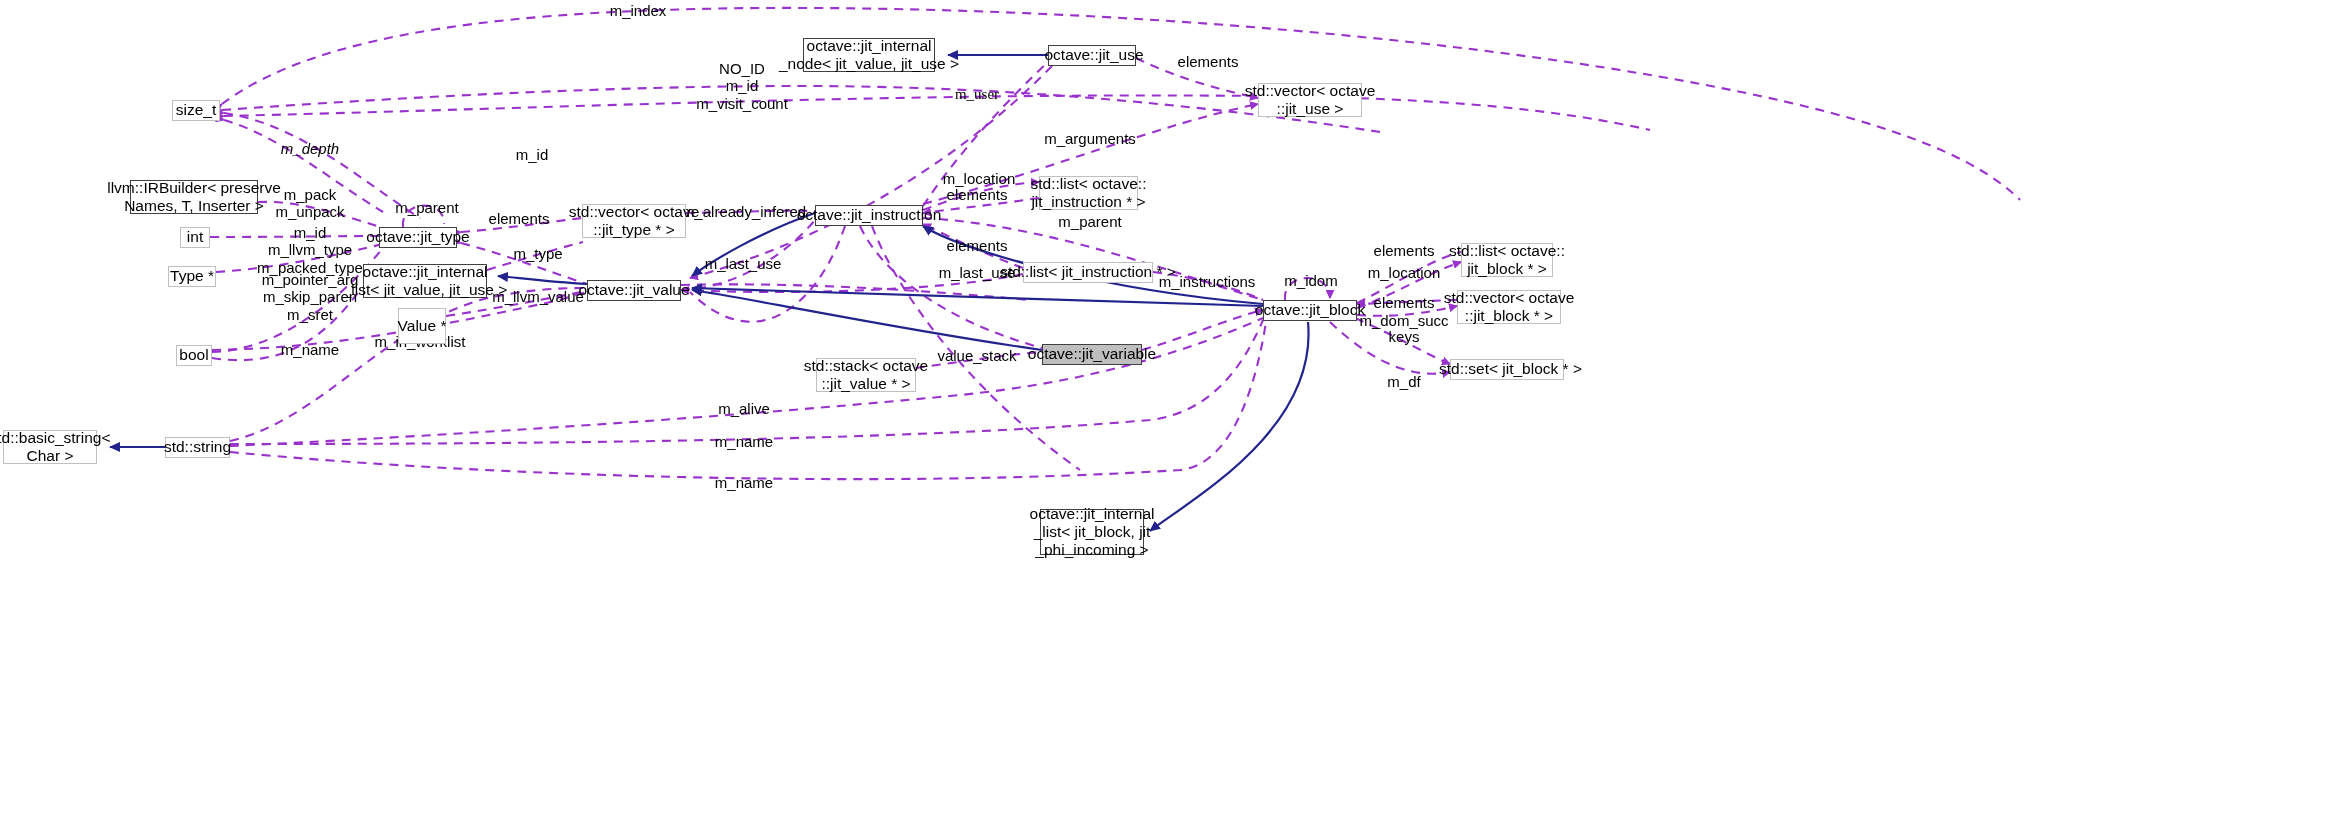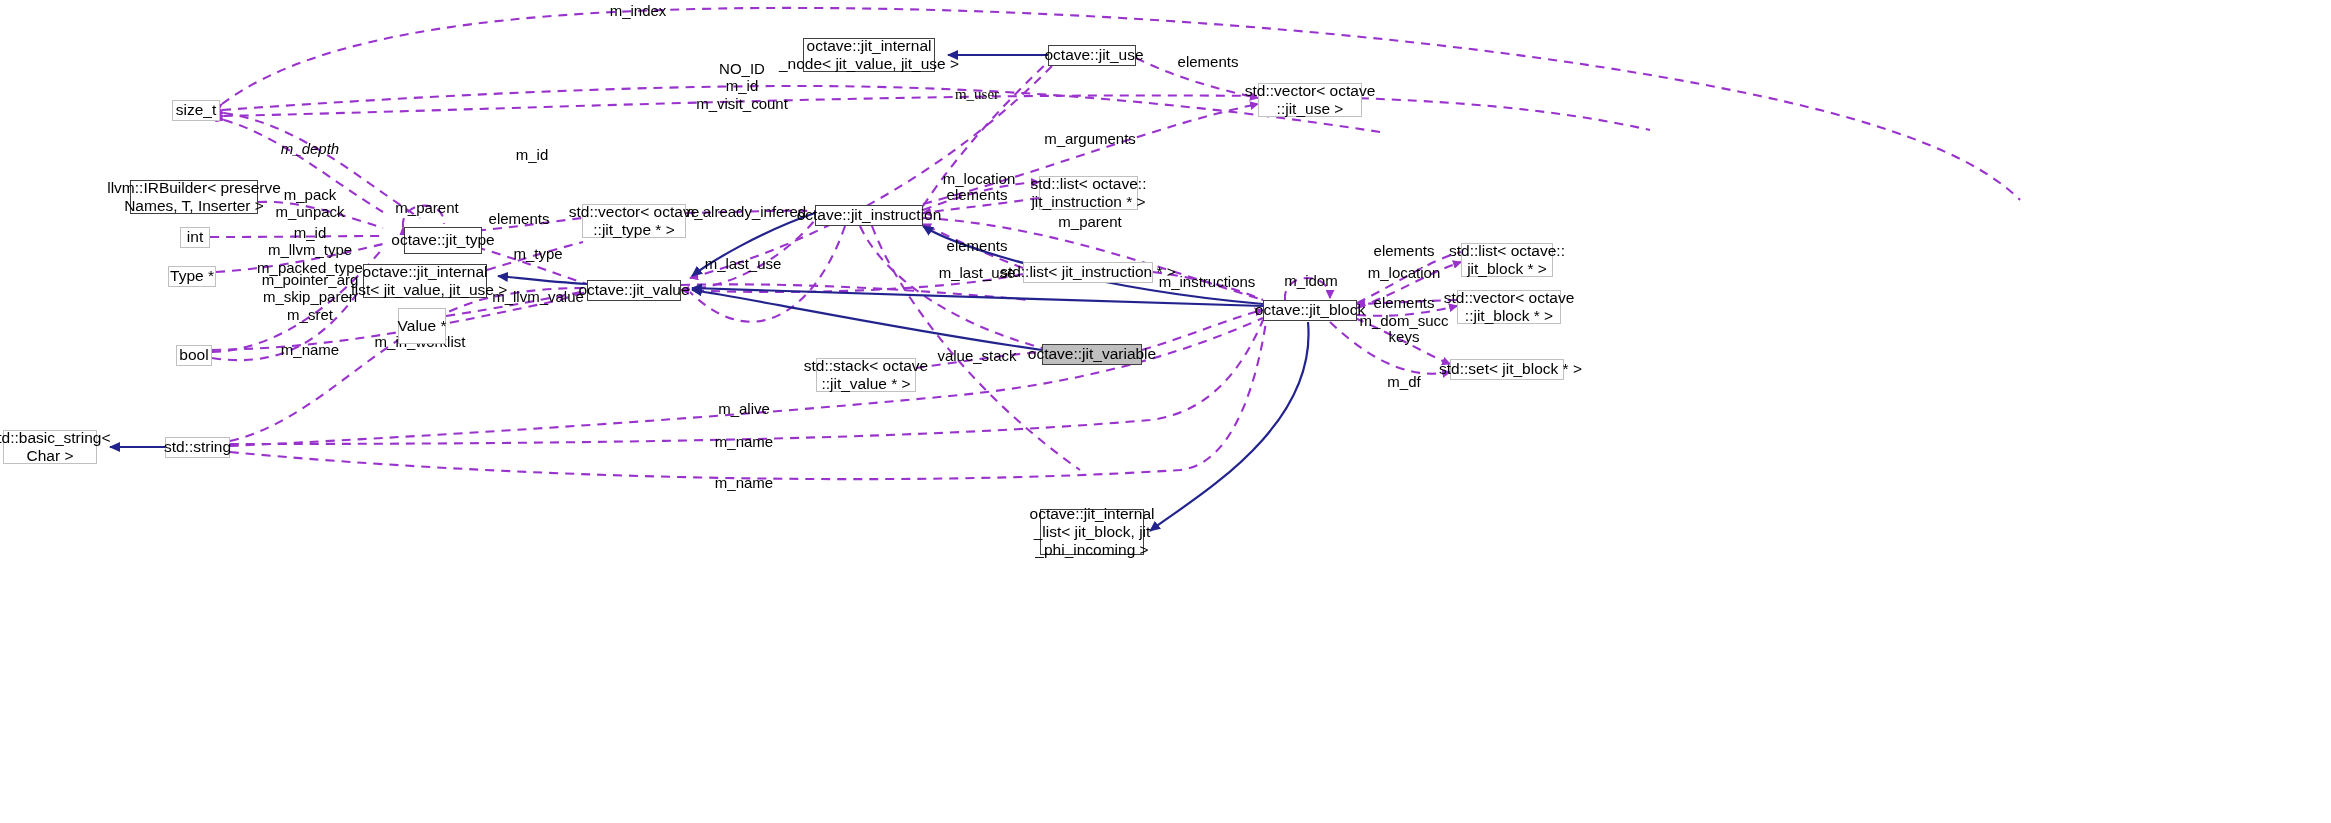--- a/index.html
+++ b/index.html
@@ -221,21 +221,21 @@
   </div>
 
   <div class="node strong" style="left:815px;top:205px;width:108px;height:21px;">
     <span>octave::jit_instruction</span>
   </div>
 
   <div class="node plain" style="left:180px;top:227px;width:30px;height:21px;">
     <span>int</span>
   </div>
 
-  <div class="node strong" style="left:404px;top:227px;width:78px;height:27px;">
+  <div class="node strong" style="left:379px;top:227px;width:78px;height:21px;">
     <span>octave::jit_type</span>
   </div>
 
   <div class="node plain" style="left:1461px;top:243px;width:92px;height:34px;">
     <span>std::list&lt; octave::
 jit_block * &gt;</span>
   </div>
 
   <div class="node strong" style="left:363px;top:264px;width:124px;height:34px;">
     <span>octave::jit_internal

